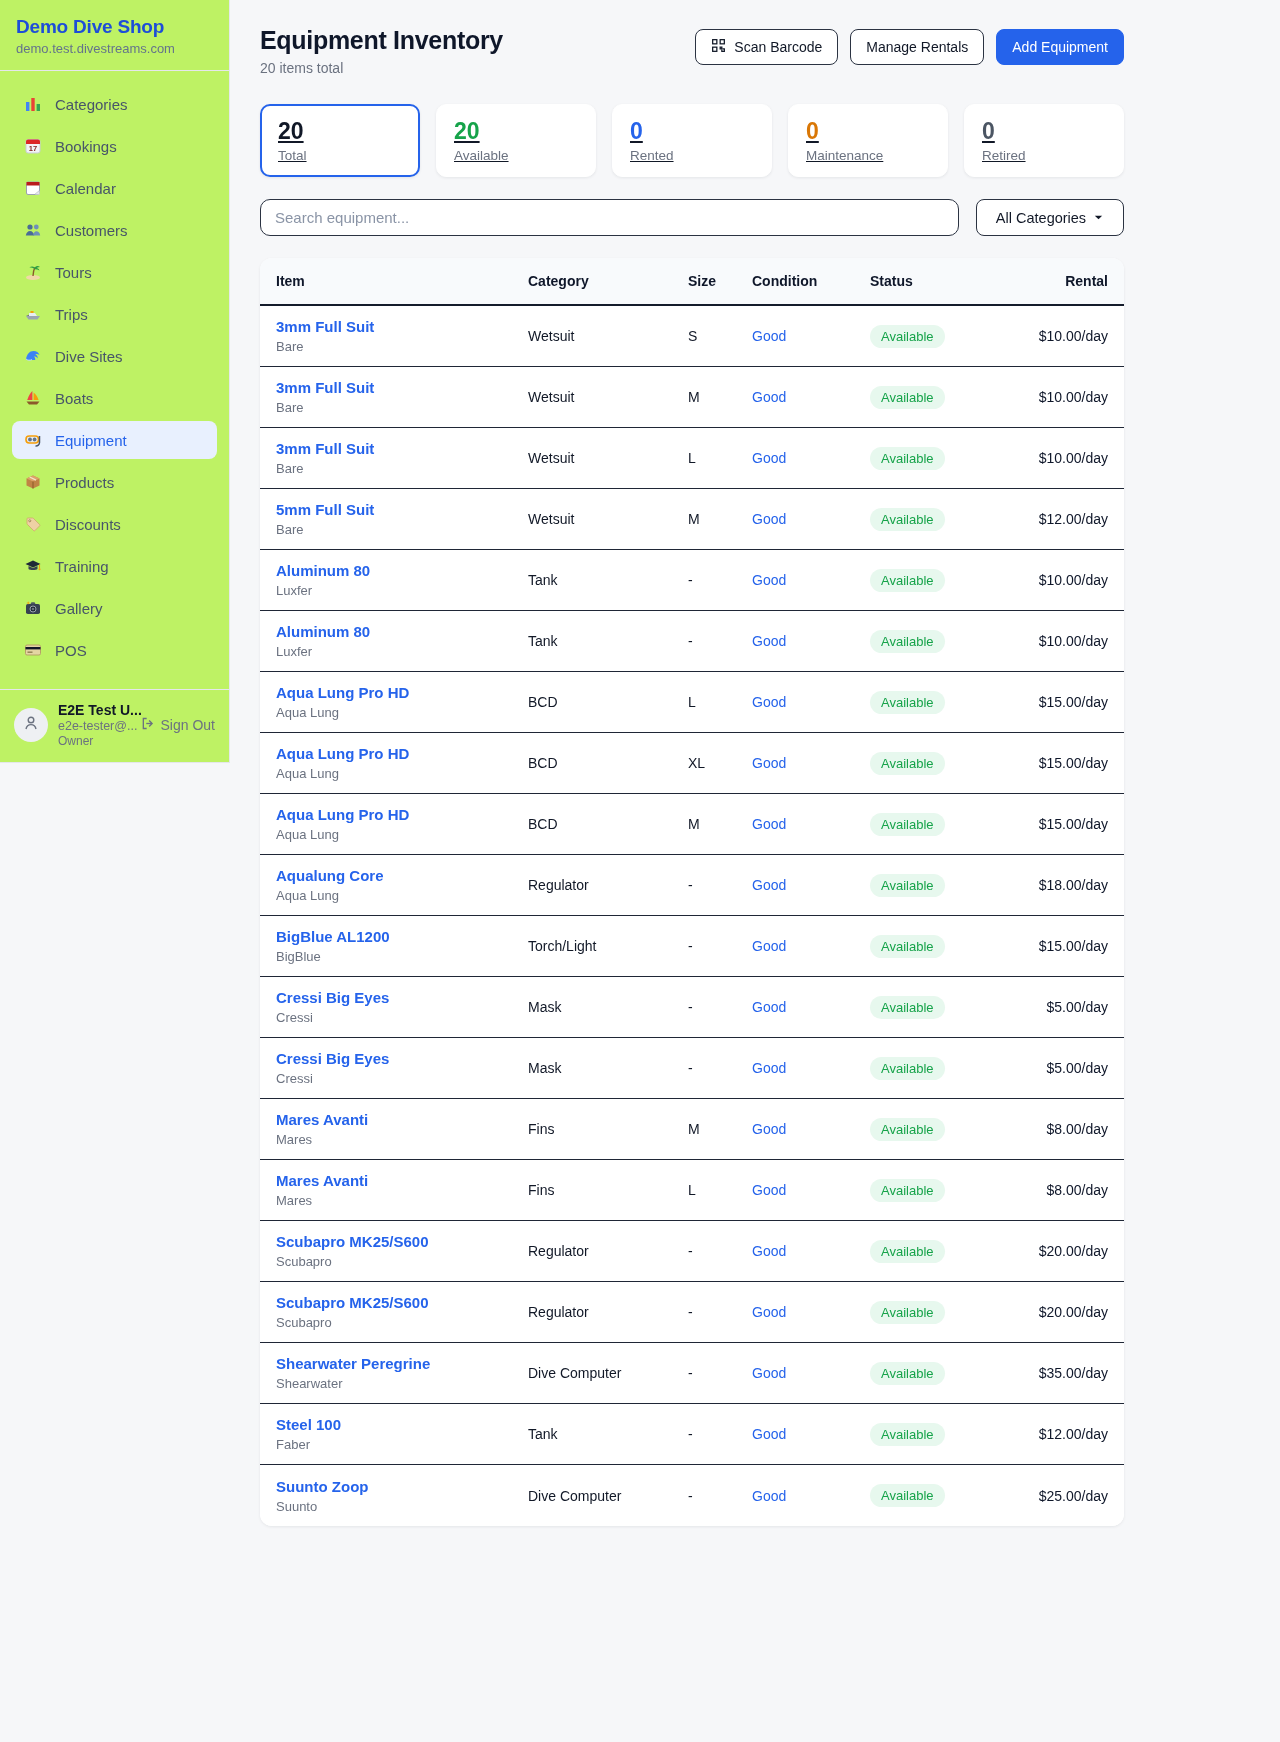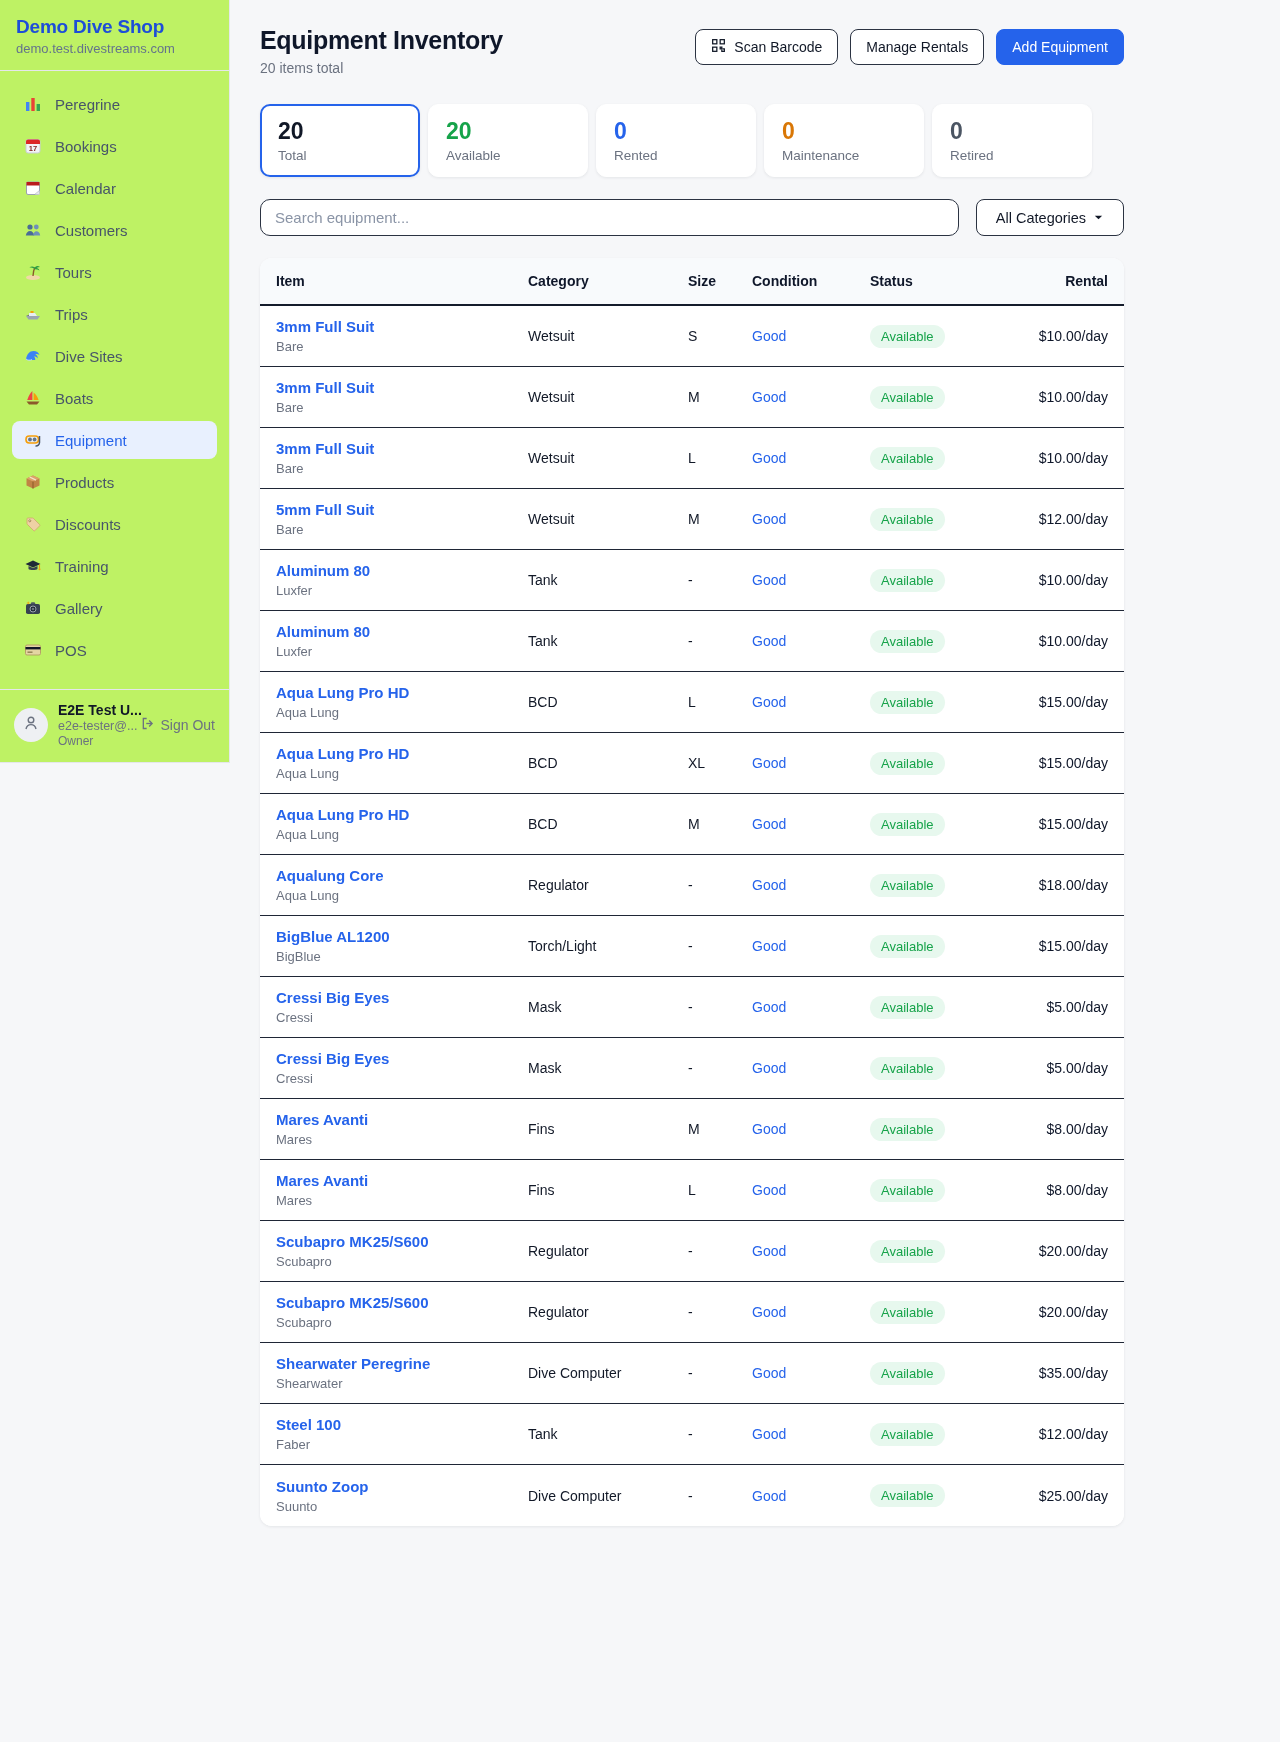--- a/index.html
+++ b/index.html
@@ -36,21 +36,21 @@
   .page-head { display:flex; align-items:flex-start; justify-content:space-between; }
   .page-title { font-size:25px; font-weight:bold; color:#0f172a; letter-spacing:-.3px; }
   .page-sub { font-size:14px; color:#6b7280; margin-top:5px; }
   .head-actions { display:flex; gap:12px; padding-top:3px; }
   .btn { border-radius:8px; font-size:14px; font-weight:500; padding:8px 15px; cursor:pointer;
          display:inline-flex; align-items:center; gap:8px; font-family:inherit; }
   .btn-outline { background:#fff; border:1px solid #2b3342; color:#111827; }
   .btn-primary { background:#2563eb; border:1px solid #2563eb; color:#fff; }
 
   
-  .stats { display:flex; gap:8px; margin-top:28px; }
+  .stats { display:flex; gap:16px; margin-top:28px;text-decoration:underline; }
   .stat-card { width:160px; background:#fff; border-radius:10px; padding:13px 17px;
                box-shadow:0 1px 3px rgba(15,23,42,.08); border:1px solid #fff; cursor:pointer; }
   .stat-card.selected { border:2px solid #2563eb; padding:12px 16px; }
   .stat-value { font-size:23px; font-weight:bold; }
   .stat-label { font-size:13.5px; color:#6b7280; margin-top:3px; }
 
   
   .filters { display:flex; gap:16px; margin-top:22px; align-items:center; justify-content:space-between;}
   .search-input { width:699px; height:37px; border:1.5px solid #2b3342; border-radius:10px;
                   padding:0 14px; font-size:15px; font-family:inherit; background:#fff; color:#111827; }
@@ -87,21 +87,21 @@
   <hr class="side-divider">
   <nav class="nav" id="nav-list">
       <div class="nav-item">
         <span class="nav-icon">
           <svg viewBox="0 0 18 18">
             <rect x="2" y="7" width="3.4" height="9" fill="#4285f4"></rect>
             <rect x="7.3" y="3" width="3.4" height="13" fill="#ea4335"></rect>
             <rect x="12.6" y="9" width="3.4" height="7" fill="#34a853"></rect>
           </svg>
         </span>
-        <span>Peregrine</span>
+        <span>Categories</span>
       </div>
       <div class="nav-item">
         <span class="nav-icon">
           <svg viewBox="0 0 18 18">
             <rect x="2" y="2.5" width="14" height="13.5" rx="2" fill="#f3f4f6" stroke="#c7cdd6"></rect>
             <path d="M2 4.5a2 2 0 0 1 2-2h10a2 2 0 0 1 2 2V7H2z" fill="#dc2626"></path>
             <text x="9" y="14" font-size="7.5" font-weight="bold" text-anchor="middle" fill="#7f1d1d" font-family="Liberation Sans,sans-serif">17</text>
           </svg>
         </span>
         <span>Bookings</span>

